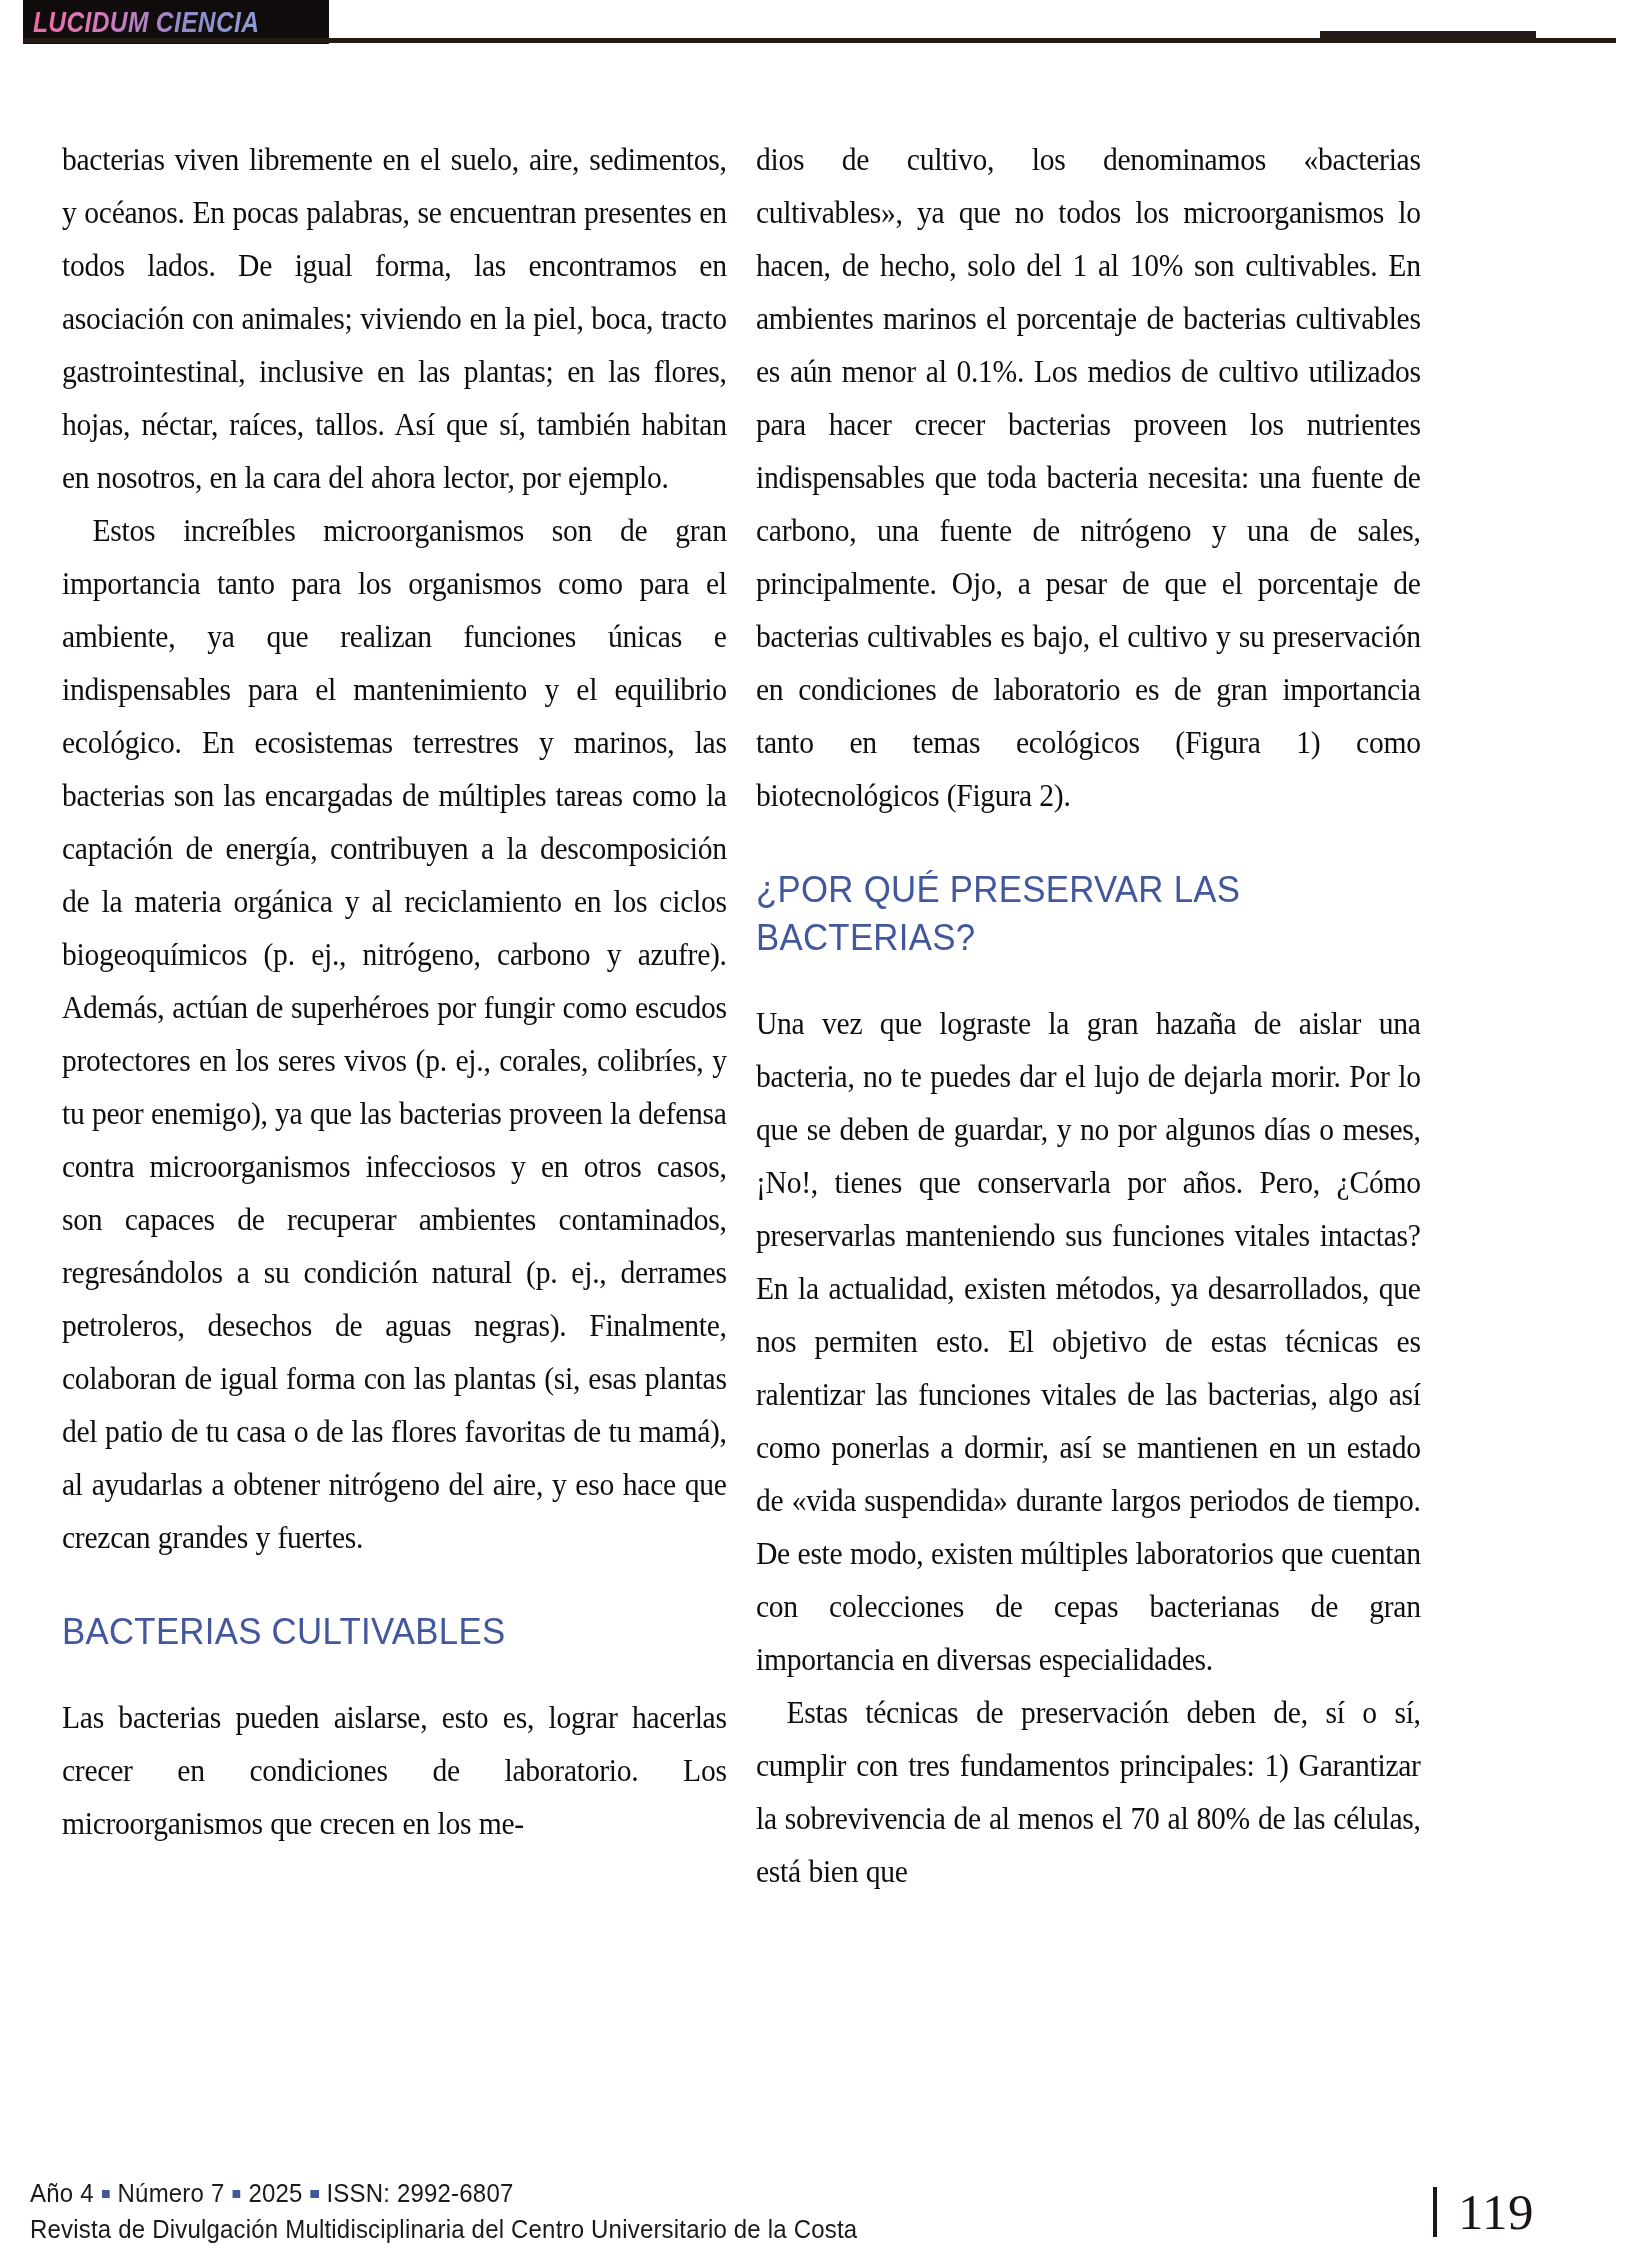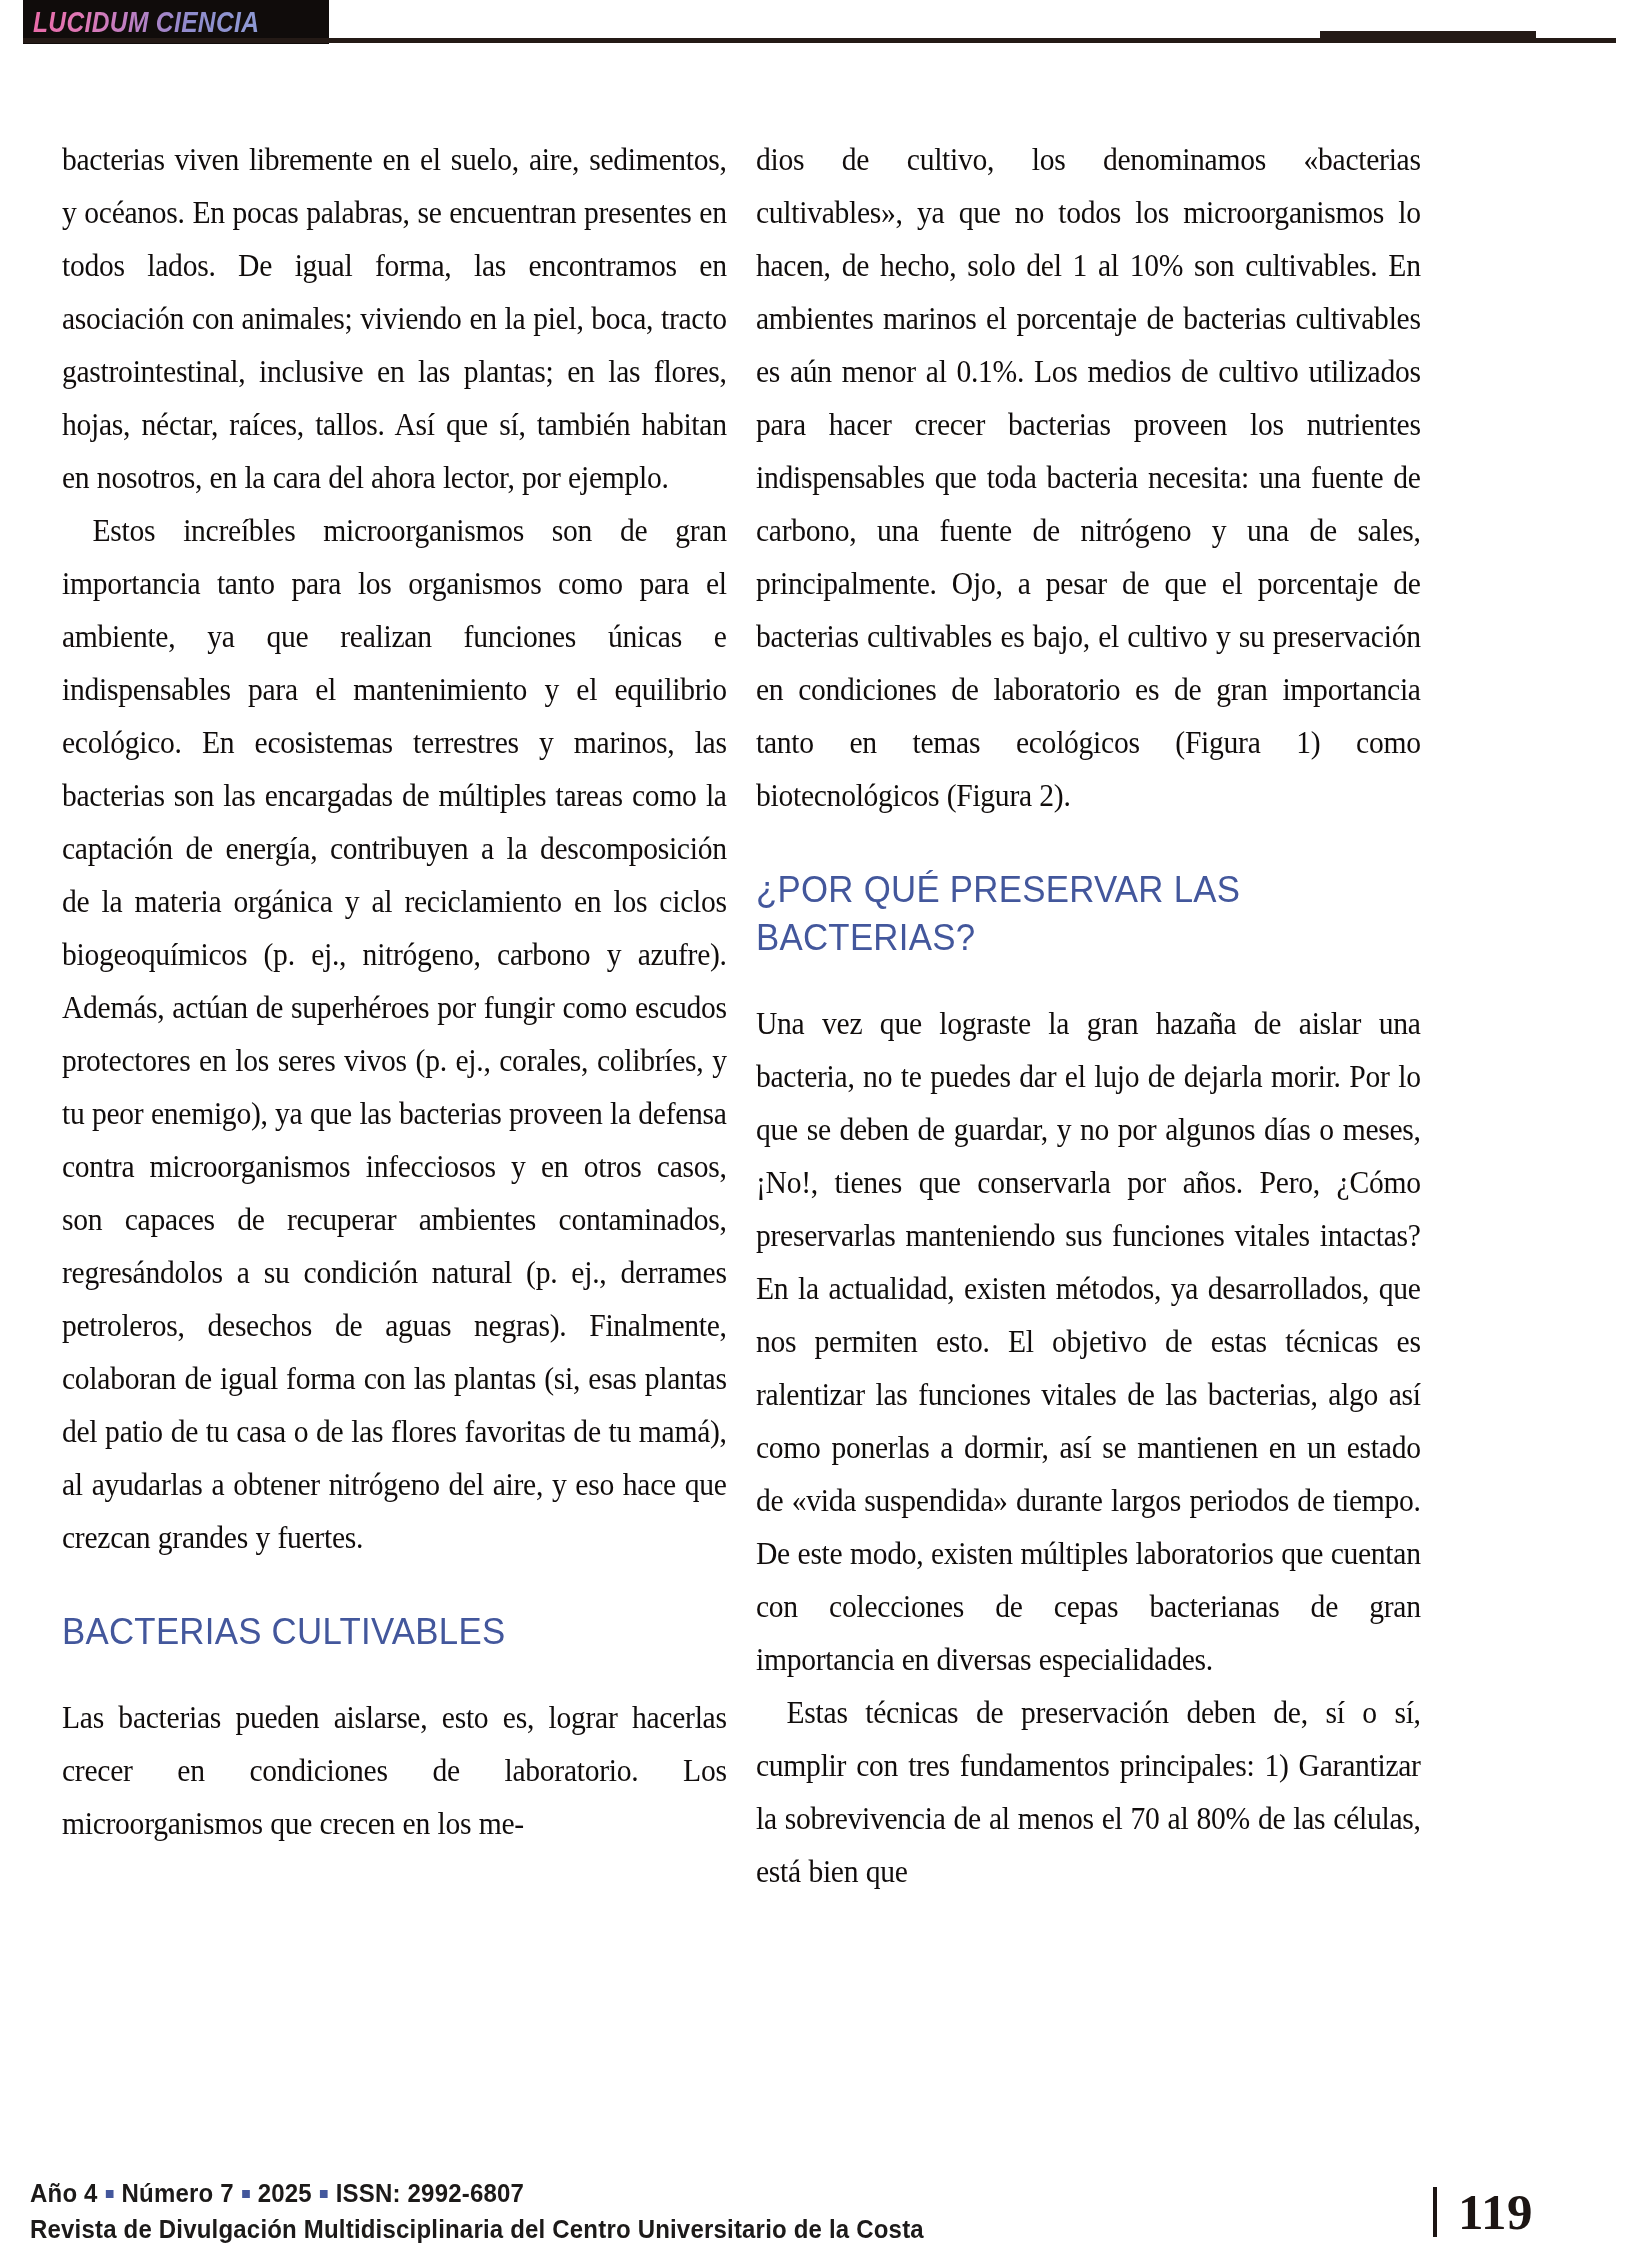--- a/index.html
+++ b/index.html
@@ -111,21 +111,20 @@
   .gap-before-heading { height: 44px; }
   .gap-after-heading  { height: 35px; }
 
   
   .footer {
     position: absolute;
     left: 0;
     bottom: 0;
     width: 1638px;
     height: 136px;
-    font-weight: bold;
   }
   .footer-meta {
     position: absolute;
     left: 30px;
     top: 50px;
     font-family: "Liberation Sans Narrow", "Liberation Sans", sans-serif;
     font-size: 25px;
     line-height: 36px;
     color: #1c1a19;
     letter-spacing: 0.2px;

